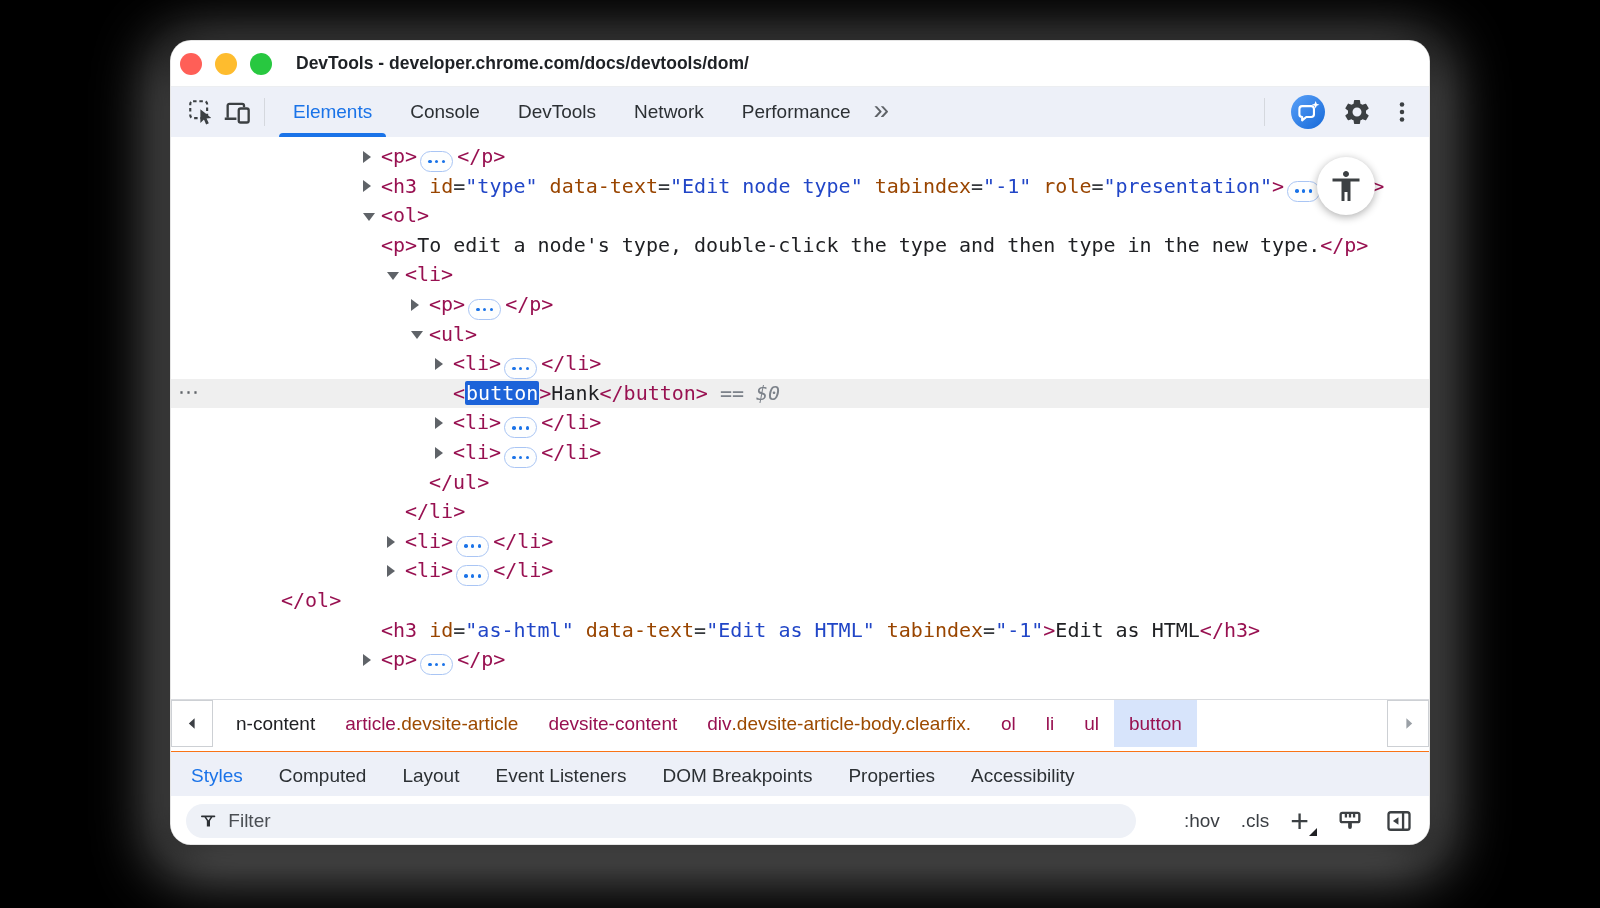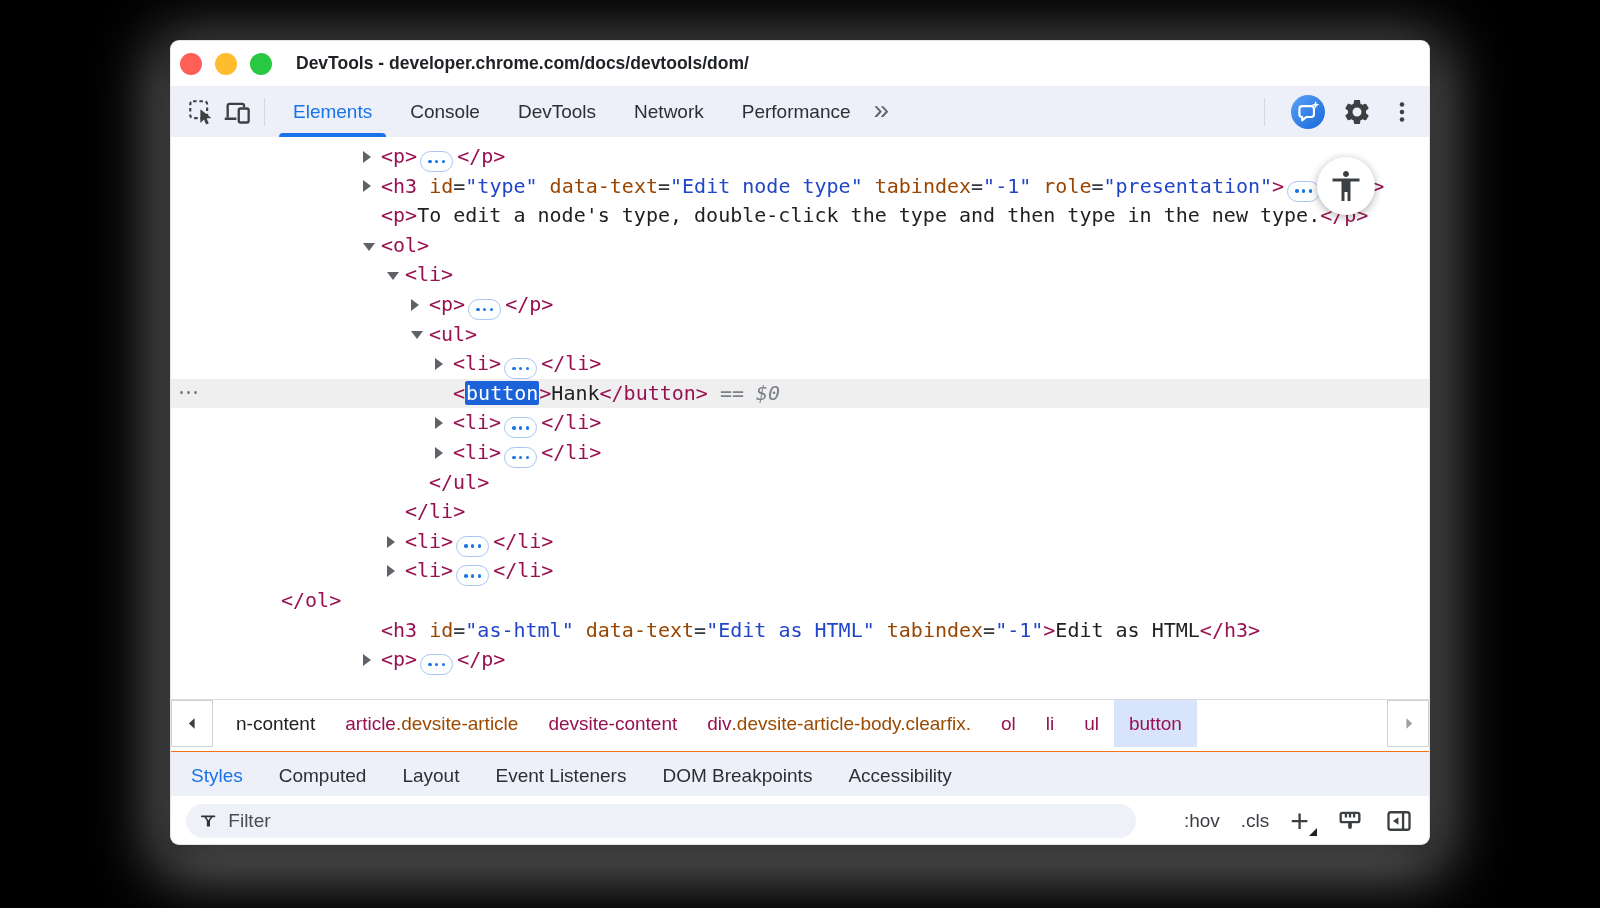--- a/index.html
+++ b/index.html
@@ -1,20 +1,20 @@
 <!DOCTYPE html>
 <html><head>
 <meta charset="utf-8">
 <style>
   * { margin:0; padding:0; box-sizing:border-box; }
   html,body { width:1600px; height:908px; background:#000; overflow:hidden;
               font-family:"Liberation Sans", sans-serif; }
 
   .window { position:absolute; left:170px; top:40px; width:1260px; height:805px;
-            background:#fff; border-radius:9px; overflow:hidden;
+            background:#fff; border-radius:21px; overflow:hidden;
             box-shadow:0 6px 26px 4px rgba(0,0,0,.45), 0 14px 60px 16px rgba(125,125,125,.85);
             border:1px solid rgba(0,0,0,.10); }
 
   
   .titlebar { position:absolute; top:0; left:0; right:0; height:46px; background:#fff;
               border-bottom:1px solid #eceef1; display:flex; align-items:center; }
   .tl { width:22px; height:22px; border-radius:50%; display:inline-block; }
   .tl.red    { background:#ff5f57; margin-left:9px; }
   .tl.yellow { background:#febc2e; margin-left:13px; }
   .tl.green  { background:#28c840; margin-left:13px; }
@@ -172,22 +172,22 @@
   </div>
 
   <div class="tree" id="dom-tree">
     <div class="a11y">
       <svg width="36" height="36" viewBox="0 0 24 24" fill="#3c4043">
         <path d="M12 2c1.1 0 2 .9 2 2s-.9 2-2 2-2-.9-2-2 .9-2 2-2zm9 7h-6v13h-2v-6h-2v6H9V9H3V7h18v2z"></path>
       </svg>
     </div>
   <div class="trow" style="padding-left: 210px;"><span class="tri closed" style="left: 192px;"></span><span class="tk-tag">&lt;p&gt;</span><span class="pill"><i></i><i></i><i></i></span><span class="tk-tag">&lt;/p&gt;</span></div>
       <div class="trow" style="padding-left: 210px;"><span class="tri closed" style="left: 192px;"></span><span class="tk-tag">&lt;h3</span><span class="tk-attr"> id</span><span class="tk-eq">=</span><span class="tk-val">"type"</span><span class="tk-attr"> data-text</span><span class="tk-eq">=</span><span class="tk-val">"Edit node type"</span><span class="tk-attr"> tabindex</span><span class="tk-eq">=</span><span class="tk-val">"-1"</span><span class="tk-attr"> role</span><span class="tk-eq">=</span><span class="tk-val">"presentation"</span><span class="tk-tag">&gt;</span><span class="pill"><i></i><i></i><i></i></span><span class="tk-tag">&lt;/h3&gt;</span></div>
+      <div class="trow" style="padding-left: 210px;"><span class="tri open" style="left: 192px;"></span><span class="tk-tag">&lt;ol&gt;</span></div>
       <div class="trow" style="padding-left: 210px;"><span class="tk-tag">&lt;p&gt;</span><span class="tk-txt">To edit a node's type, double-click the type and then type in the new type.</span><span class="tk-tag">&lt;/p&gt;</span></div>
-      <div class="trow" style="padding-left: 210px;"><span class="tri open" style="left: 192px;"></span><span class="tk-tag">&lt;ol&gt;</span></div>
       <div class="trow" style="padding-left: 234px;"><span class="tri open" style="left: 216px;"></span><span class="tk-tag">&lt;li&gt;</span></div>
       <div class="trow" style="padding-left: 258px;"><span class="tri closed" style="left: 240px;"></span><span class="tk-tag">&lt;p&gt;</span><span class="pill"><i></i><i></i><i></i></span><span class="tk-tag">&lt;/p&gt;</span></div>
       <div class="trow" style="padding-left: 258px;"><span class="tri open" style="left: 240px;"></span><span class="tk-tag">&lt;ul&gt;</span></div>
       <div class="trow" style="padding-left: 282px;"><span class="tri closed" style="left: 264px;"></span><span class="tk-tag">&lt;li&gt;</span><span class="pill"><i></i><i></i><i></i></span><span class="tk-tag">&lt;/li&gt;</span></div>
       <div class="trow sel" style="padding-left: 282px;"><span class="rowdots">⋯</span><span class="tk-tag">&lt;</span><span class="tk-hl">button</span><span class="tk-tag">&gt;</span><span class="tk-txt">Hank</span><span class="tk-tag">&lt;/button&gt;</span><span class="tk-gray"> == </span><span class="tk-dollar">$0</span></div>
       <div class="trow" style="padding-left: 282px;"><span class="tri closed" style="left: 264px;"></span><span class="tk-tag">&lt;li&gt;</span><span class="pill"><i></i><i></i><i></i></span><span class="tk-tag">&lt;/li&gt;</span></div>
       <div class="trow" style="padding-left: 282px;"><span class="tri closed" style="left: 264px;"></span><span class="tk-tag">&lt;li&gt;</span><span class="pill"><i></i><i></i><i></i></span><span class="tk-tag">&lt;/li&gt;</span></div>
       <div class="trow" style="padding-left: 258px;"><span class="tk-tag">&lt;/ul&gt;</span></div>
       <div class="trow" style="padding-left: 234px;"><span class="tk-tag">&lt;/li&gt;</span></div>
       <div class="trow" style="padding-left: 234px;"><span class="tri closed" style="left: 216px;"></span><span class="tk-tag">&lt;li&gt;</span><span class="pill"><i></i><i></i><i></i></span><span class="tk-tag">&lt;/li&gt;</span></div>
@@ -237,20 +237,21 @@
         </svg>
     </div>
   </div>
 
   <div class="styletabs" id="style-tabs">
       <div class="stab active">Styles</div>
       <div class="stab">Computed</div>
       <div class="stab">Layout</div>
       <div class="stab">Event Listeners</div>
       <div class="stab">DOM Breakpoints</div>
+      <div class="stab">Properties</div>
       <div class="stab">Accessibility</div>
     </div>
 
   <div class="filterbar">
     <div class="filterpill">
       <svg width="21" height="21" viewBox="0 0 24 24">
         <path d="M4.5 6 h15 M8 6 l3.4 5 v6 h1.8 v-6 L16.6 6" fill="none" stroke="#2c3034" stroke-width="1.9" stroke-linecap="round"></path>
       </svg>
       <input type="text" placeholder="Filter" style="">
     </div>

